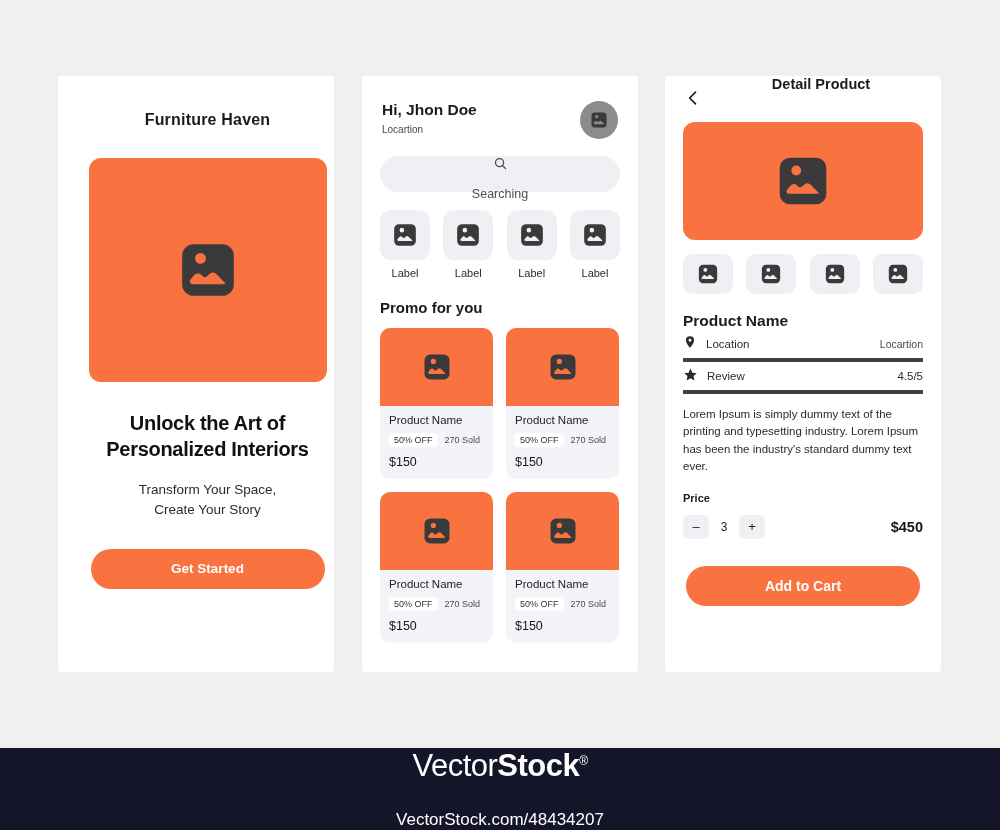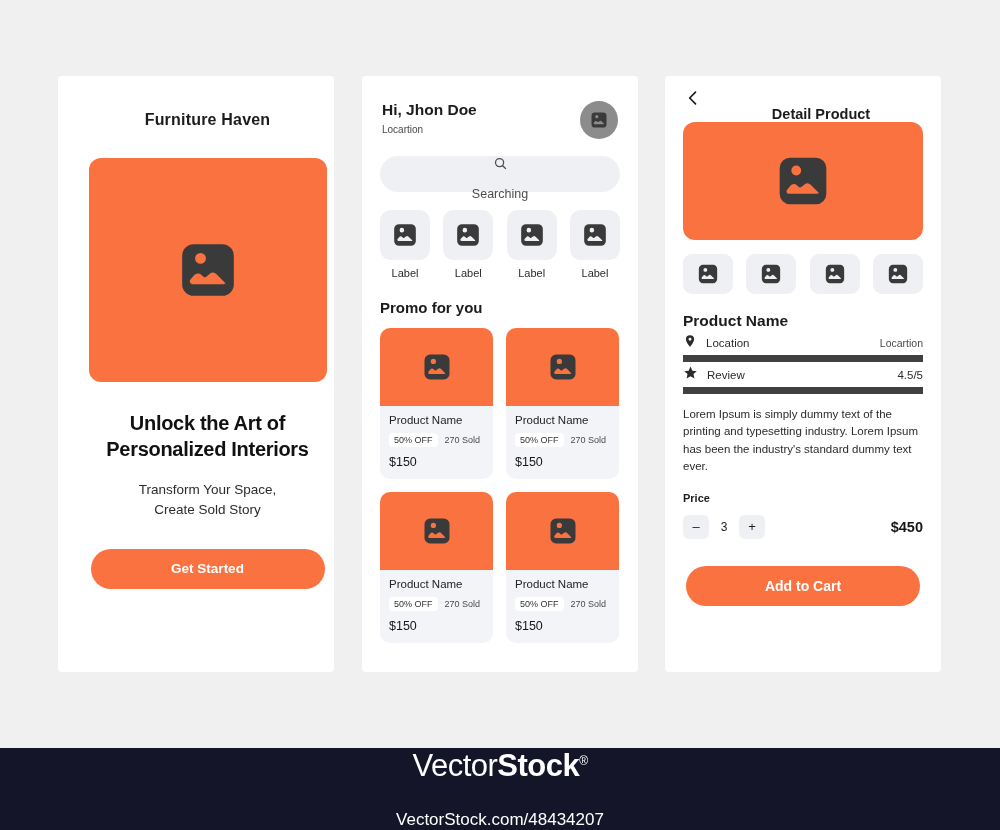--- a/index.html
+++ b/index.html
@@ -74,36 +74,36 @@
   .card { width: 113px; border-radius: 10px; overflow: hidden; background: #f3f4f7; }
   .card-img { height: 78px; background: #fa7240; display: flex; align-items: center; justify-content: center; }
   .card-body { padding: 8px 9px 10px; }
   .card-name { font-size: 11.5px; color: #232323; }
   .card-meta { display: flex; align-items: center; gap: 7px; margin-top: 7px; }
   .card-badge { background: #ffffff; border-radius: 4px; padding: 2px 5px; font-size: 9px; color: #333333; }
   .card-sold { font-size: 9px; color: #4a4a4a; }
   .card-price { font-size: 12.5px; font-weight: normal; color: #161616; margin-top: 8px; }
 
   
-  .s3-head { position: relative; height: 46px; display: flex; align-items: flex-end; justify-content: center; padding-left: 36px; }
+  .s3-head { position: relative; height: 46px; display: flex; align-items: flex-start; justify-content: center; padding-left: 36px; }
   .s3-back { position: absolute; left: 18px; top: 12px; width: 20px; height: 20px; cursor: pointer; }
   .s3-title { font-size: 14.5px; font-weight: bold; color: #1c1c1c; }
   .s3-hero {
     margin: 0 18px; height: 118px; background: #fa7240; border-radius: 12px;
     display: flex; align-items: center; justify-content: center;
   }
   .s3-thumbs { display: flex; justify-content: space-between; margin: 14px 18px 0; }
   .s3-thumb {
     width: 50px; height: 40px; background: #eef0f4; border-radius: 9px;
     display: flex; align-items: center; justify-content: center;
   }
   .s3-pname { margin: 18px 18px 0; font-size: 15.5px; font-weight: bold; color: #1c1c1c; }
   .s3-row {
     display: flex; align-items: center; margin: 0 18px; height: 32px;
-    border-bottom: 7px solid #404040;
+    border-bottom: 4px solid #404040;
   }
   .s3-row:first-of-type { margin-top: 10px; }
   .s3-rowlabel { font-size: 11.5px; color: #2b2b2b; margin-left: 9px; }
   .s3-rowval { margin-left: auto; font-size: 10.5px; color: #4a4a4a; }
   .s3-rowval.bold { font-size: 11.5px; color: #2b2b2b; }
   .s3-desc { margin: 12px 18px 0; font-size: 11.5px; line-height: 1.52; color: #2b2b2b; }
   .s3-pricelbl { margin: 16px 18px 0; font-size: 11px; font-weight: bold; color: #1c1c1c; }
   .s3-qtyrow { display: flex; align-items: center; margin: 11px 18px 0; }
   .s3-qbtn {
     width: 26px; height: 24px; background: #eef0f4; border: none; border-radius: 6px;
@@ -144,21 +144,21 @@
         <svg class="imgicon" width="62" height="62" viewBox="0 0 24 24">
           <path fill="#3a3a3a" fill-rule="evenodd" d="M6.5 2h11A4.5 4.5 0 0 1 22 6.5v11a4.5 4.5 0 0 1-4.5 4.5h-11A4.5 4.5 0 0 1 2 17.5v-11A4.5 4.5 0 0 1 6.5 2Zm2.6 3.4a2.1 2.1 0 1 0 0 4.2 2.1 2.1 0 0 0 0-4.2Zm9.6 12.3c.2-.3.1-.8-.3-1l-3.1-3.1a2 2 0 0 0-2.7-.1l-1.3 1.1c-.4.3-.9.3-1.2-.1l-.6-.6a2 2 0 0 0-2.9.1l-1.4 1.7c-.6.7-.1 1.8.8 1.8h11.8c.4 0 .7-.2.9-.5Z"></path>
         </svg>
       </span>
     </div>
 
     <div class="s1-headline">Unlock the Art of Personalized Interiors</div>
 
     <div class="s1-sub">
       <span>Transform Your Space,</span><br>
-      <span>Create Sold Story</span>
+      <span>Create Your Story</span>
     </div>
 
     <button class="s1-cta">Get Started</button>
   </div>
 
   <div class="phone" id="phone2">
 
     <div class="s2-head">
       <div>
         <div class="s2-greet">Hi, Jhon Doe</div>

